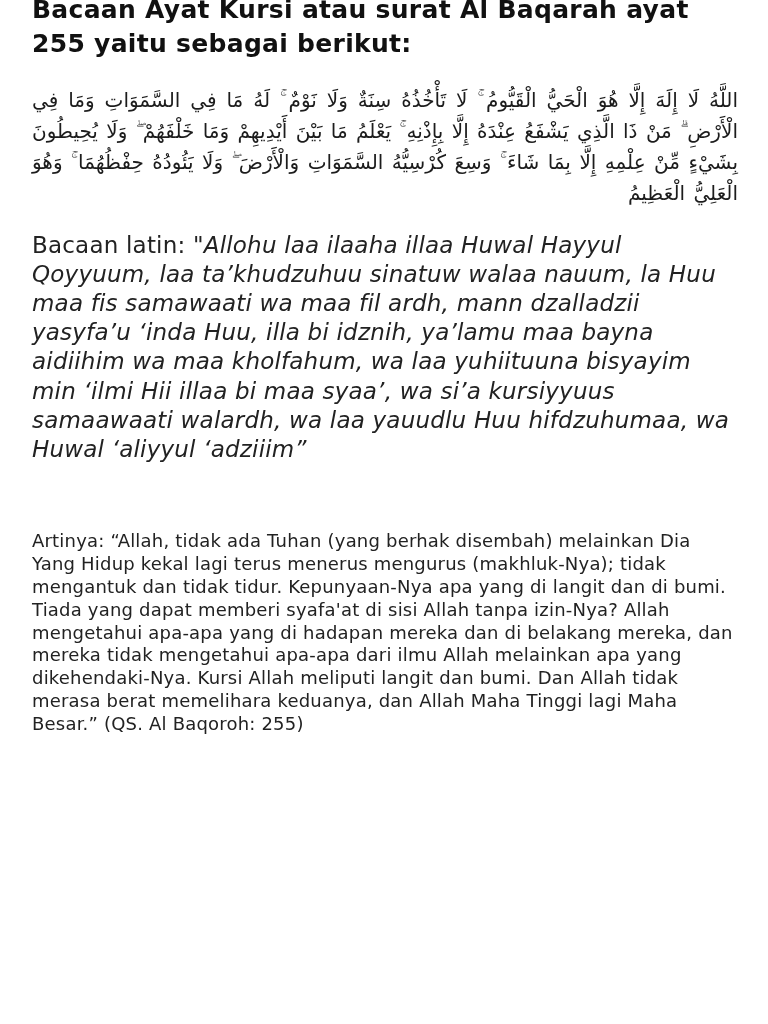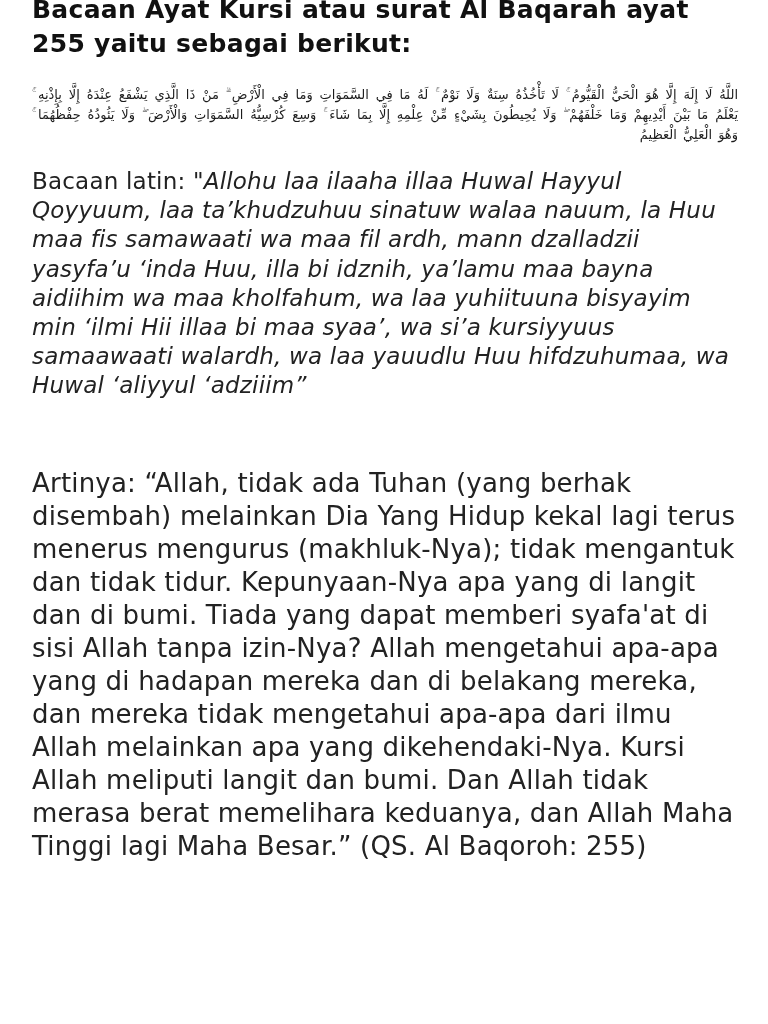--- a/index.html
+++ b/index.html
@@ -21,21 +21,21 @@
     }
     .heading {
       font-size: 25px;
       line-height: 1.35;
       font-weight: bold;
       color: #111111;
       letter-spacing: 0.3px;
       margin: 0 0 24px 0;
     }
     .arabic {
-      font-size: 13px;
+      font-size: 20px;
       line-height: 1.55;
       direction: rtl;
       unicode-bidi: embed;
       text-align: justify;
       color: #1c1c1c;
       word-spacing: 2px;
       margin: 8px 0 22px 0;
     }
     .latin {
       font-size: 23px;
@@ -43,21 +43,21 @@
       letter-spacing: 0.2px;
       margin: 0 0 66px 0;
     }
     .latin-label {
       font-style: normal;
     }
     .latin-text {
       font-style: italic;
     }
     .translation {
-      font-size: 26px;
+      font-size: 18px;
       line-height: 1.27;
       letter-spacing: 0.2px;
       margin: 0;
     }
   </style>
 </head>
 <body>
 
 <main class="page">
 

